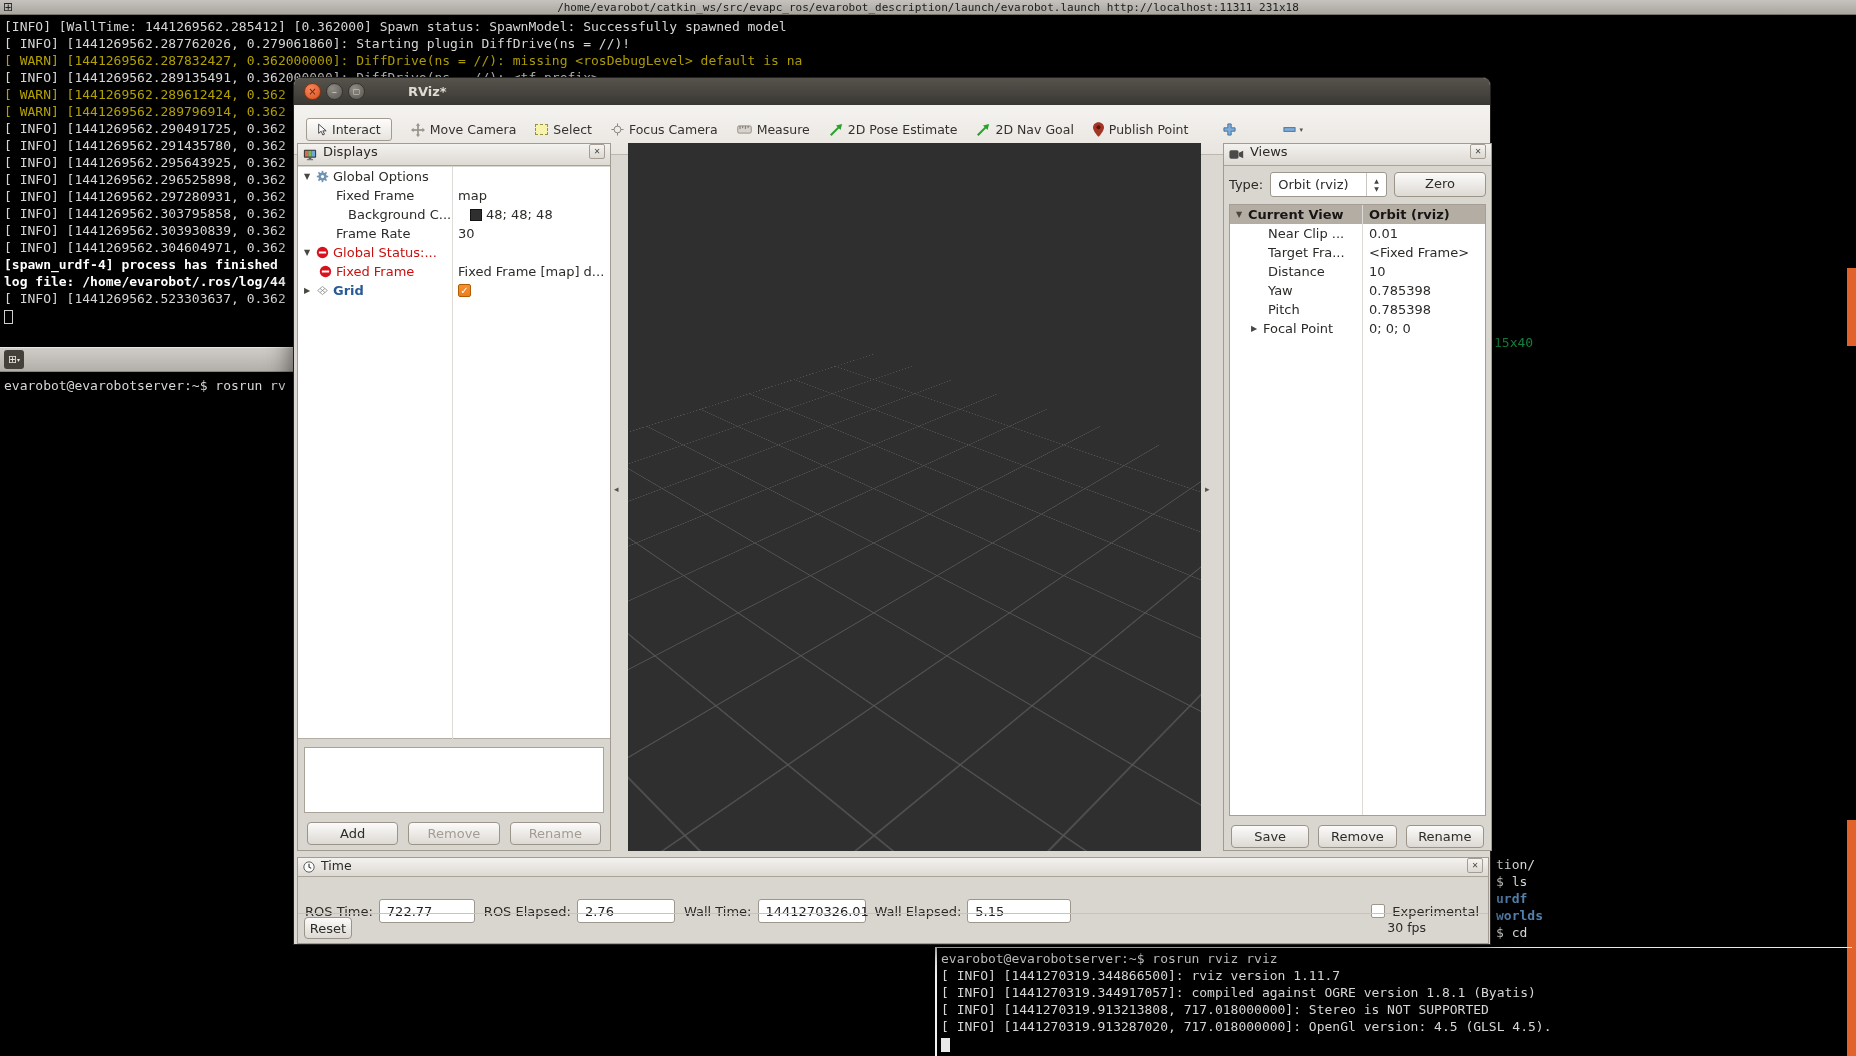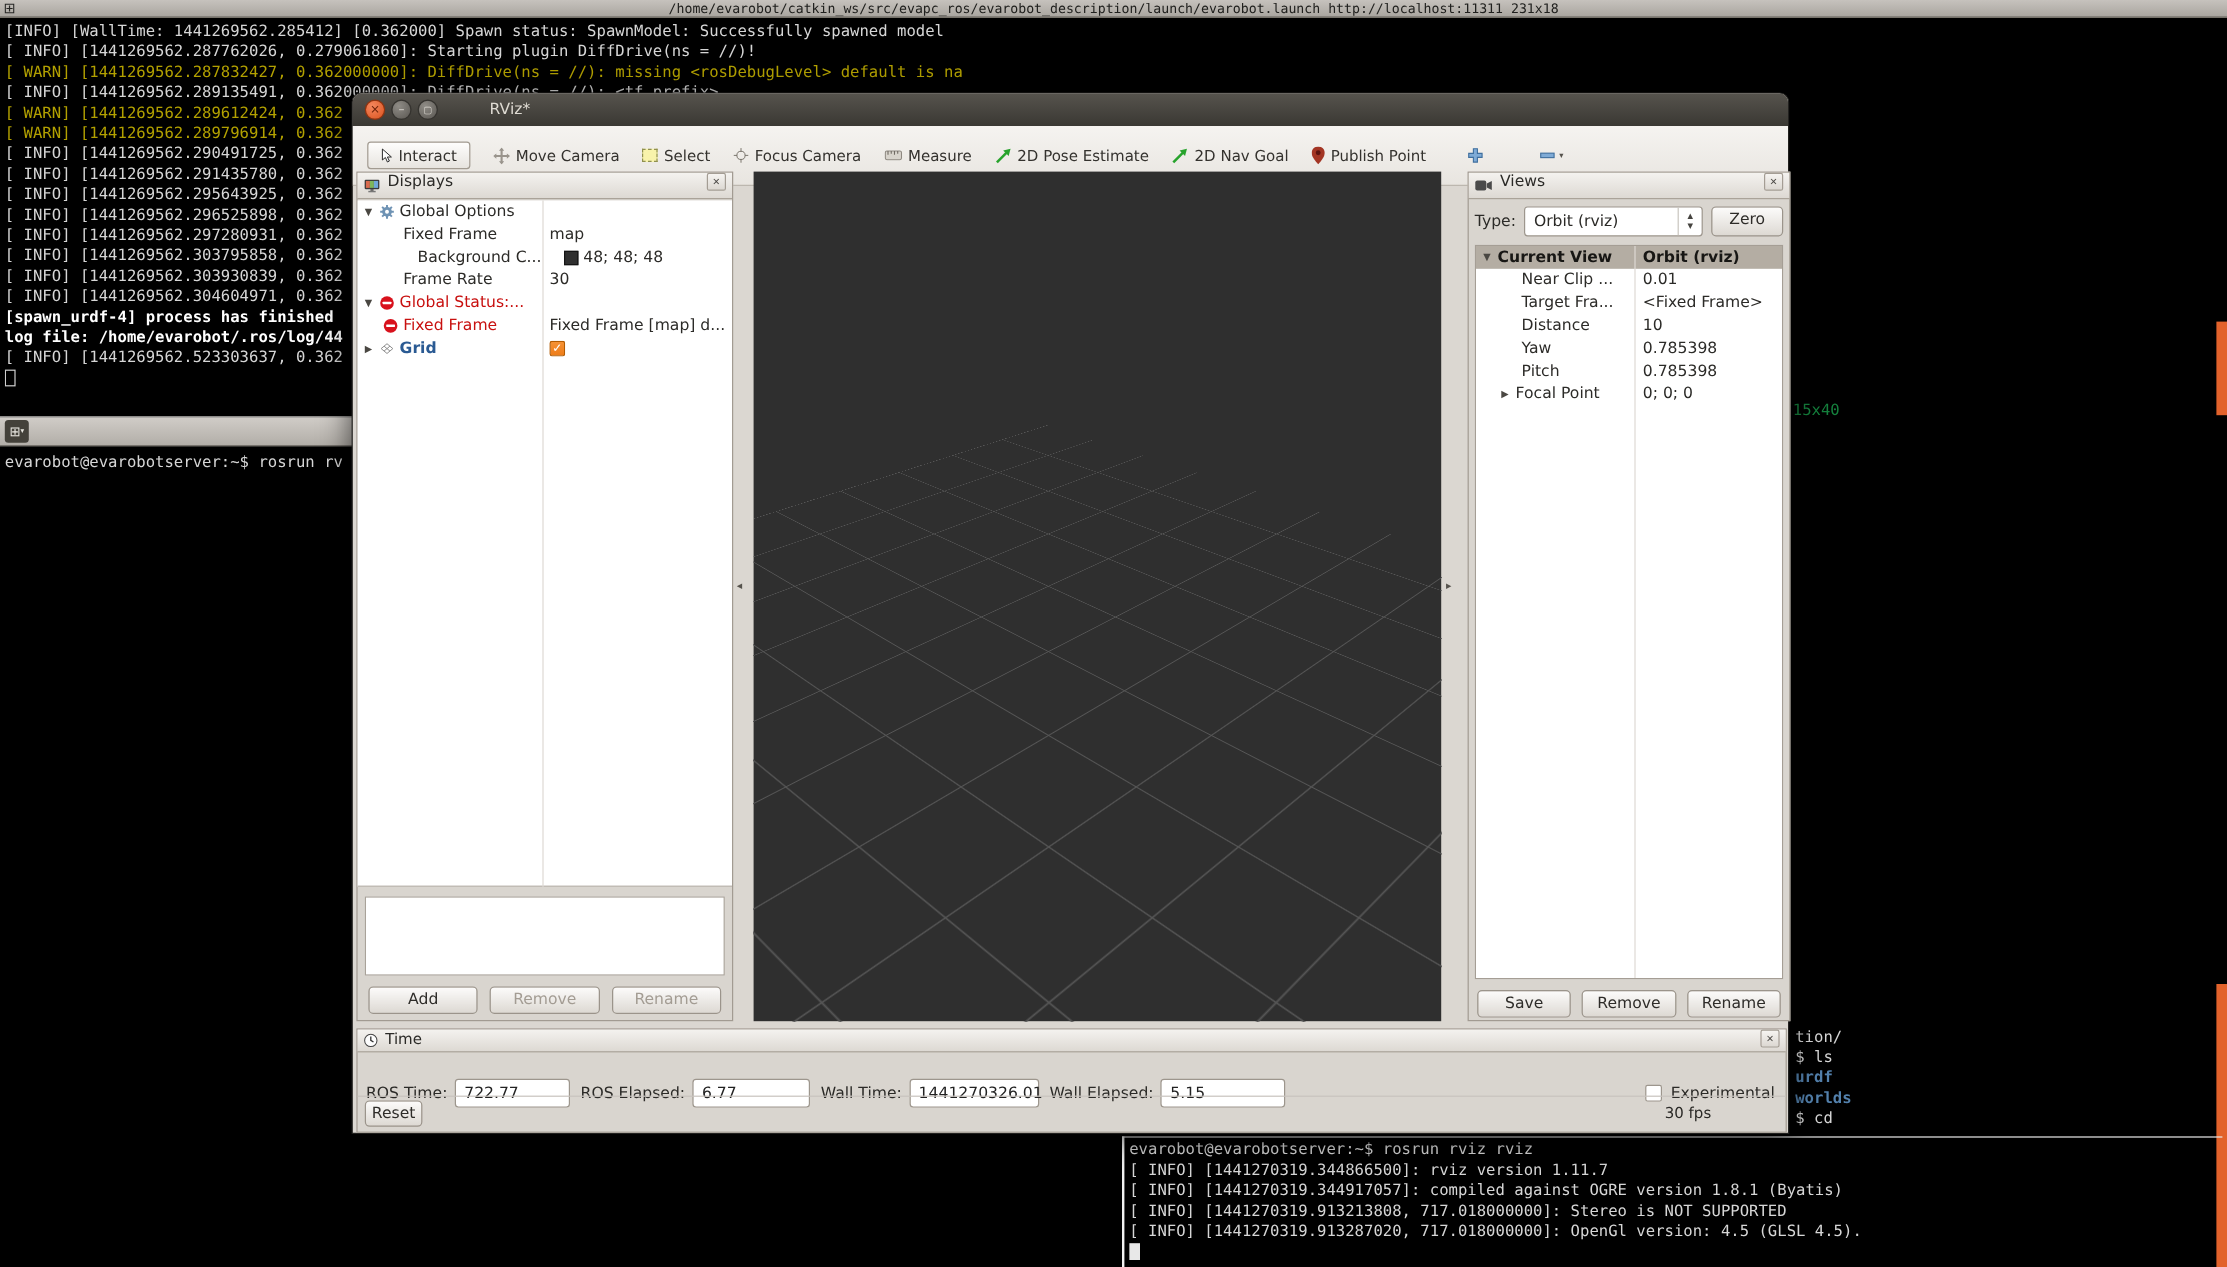--- a/index.html
+++ b/index.html
@@ -30,21 +30,21 @@
 #strip-top{top:268px;height:78px}
 #strip-bottom{top:820px;height:236px}
 
 
 #rviz{position:absolute;left:293px;top:77px;width:1198px;height:868px;background:#dbd7d1;border-radius:8px 8px 0 0;box-shadow:0 4px 26px rgba(0,0,0,.65);border:1px solid #22211f}
 #rviz-titlebar{position:absolute;left:0;top:0;width:100%;height:27px;background:linear-gradient(#56534d,#3a3833);border-radius:7px 7px 0 0}
 .winbtn{position:absolute;top:5px;width:17px;height:17px;border-radius:50%;display:flex;align-items:center;justify-content:center;font-size:10px;line-height:1}
 #btn-close{left:10px;background:radial-gradient(circle at 35% 30%,#f5875d,#d9531f);border:1px solid #8e3310;color:#6d2208}
 #btn-min{left:32px;background:radial-gradient(circle at 35% 30%,#8f8c86,#595651);border:1px solid #35332f;color:#d8d5ce}
 #btn-max{left:54px;background:radial-gradient(circle at 35% 30%,#8f8c86,#595651);border:1px solid #35332f;color:#d8d5ce;font-size:8px}
-#rviz-title{position:absolute;left:114px;top:6px;font-size:13px;font-weight:normal;color:#dfdbd3}
+#rviz-title{position:absolute;left:114px;top:6px;font-size:13px;font-weight:bold;color:#dfdbd3}
 
 
 #toolbar{position:absolute;left:0;top:27px;width:100%;height:50px;background:linear-gradient(#f5f3f0,#e8e5e0);border-bottom:1px solid #bcb7af;display:flex;align-items:center;padding:0 12px;gap:19px}
 .tool{display:flex;align-items:center;gap:5px;font-size:12.5px;color:#34322e;white-space:nowrap}
 .tool.active{background:linear-gradient(#fefdfc,#e7e4df);border:1px solid #a29b91;border-radius:3px;padding:3px 10px}
 .tool .icon{display:inline-flex;align-items:center}
 #tool-plus{margin-left:16px}
 #tool-minus{margin-left:28px;display:flex;align-items:center;gap:3px}
 .sel-swatch{display:inline-block;width:13px;height:11px;background:#f8f3ab;border:1px dashed #90904f}
 
@@ -79,21 +79,21 @@
 .splitter{position:absolute;font-size:9px;color:#56534d}
 #split-left{left:320px;top:406px}
 #split-right{left:911px;top:406px}
 
 
 #views{left:929px;top:65px;width:269px;height:708px}
 #views-typerow{position:absolute;left:5px;top:27px;right:5px;height:26px;display:flex;align-items:center;gap:7px;font-size:13px;color:#2b2a27}
 #views-combo{flex:1;height:25px;background:#fff;border:1px solid #9d968d;border-radius:3px;display:flex;align-items:center;position:relative}
 #views-combo .cval{padding-left:7px;font-size:13px}
 #views-combo .spin{position:absolute;right:0;top:0;width:20px;height:100%;border-left:1px solid #c9c5bf;display:flex;flex-direction:column;align-items:center;justify-content:center;font-size:6px;color:#45433f;gap:1px}
-#views-zero{width:60px;height:25px}
+#views-zero{width:92px;height:25px}
 #views-list{position:absolute;left:5px;top:60px;width:257px;height:612px;background:#fff;border:1px solid #a59e95;overflow:hidden}
 #views-list .lbl{width:133px;flex:0 0 133px}
 .trow.selected{background:#b4ada3}
 .trow.selected .lbl,.trow.selected .val{font-weight:bold;color:#171614}
 #views-btns{position:absolute;left:0;top:681px;width:100%;display:flex;gap:9px;padding:0 7px}
 #views-btns .btn{flex:1}
 
 
 #timepanel{left:3px;top:779px;width:1192px;height:87px}
 #timepanel .panel-header{height:19px;font-size:12.5px}
@@ -492,21 +492,21 @@
       <span>Time</span>
       <span class="panel-x">✕</span>
     </div>
     <div id="time-fields">
         <div class="tfield">
           <span>ROS Time:</span>
           <span class="tbox" style="width: 96px;">722.77</span>
         </div>
         <div class="tfield">
           <span>ROS Elapsed:</span>
-          <span class="tbox" style="width: 98px;">6.77</span>
+          <span class="tbox" style="width: 98px;">2.76</span>
         </div>
         <div class="tfield">
           <span>Wall Time:</span>
           <span class="tbox" style="width: 108px;">1441270326.01</span>
         </div>
         <div class="tfield">
           <span>Wall Elapsed:</span>
           <span class="tbox" style="width: 104px;">5.15</span>
         </div>
         <div id="time-exp">

